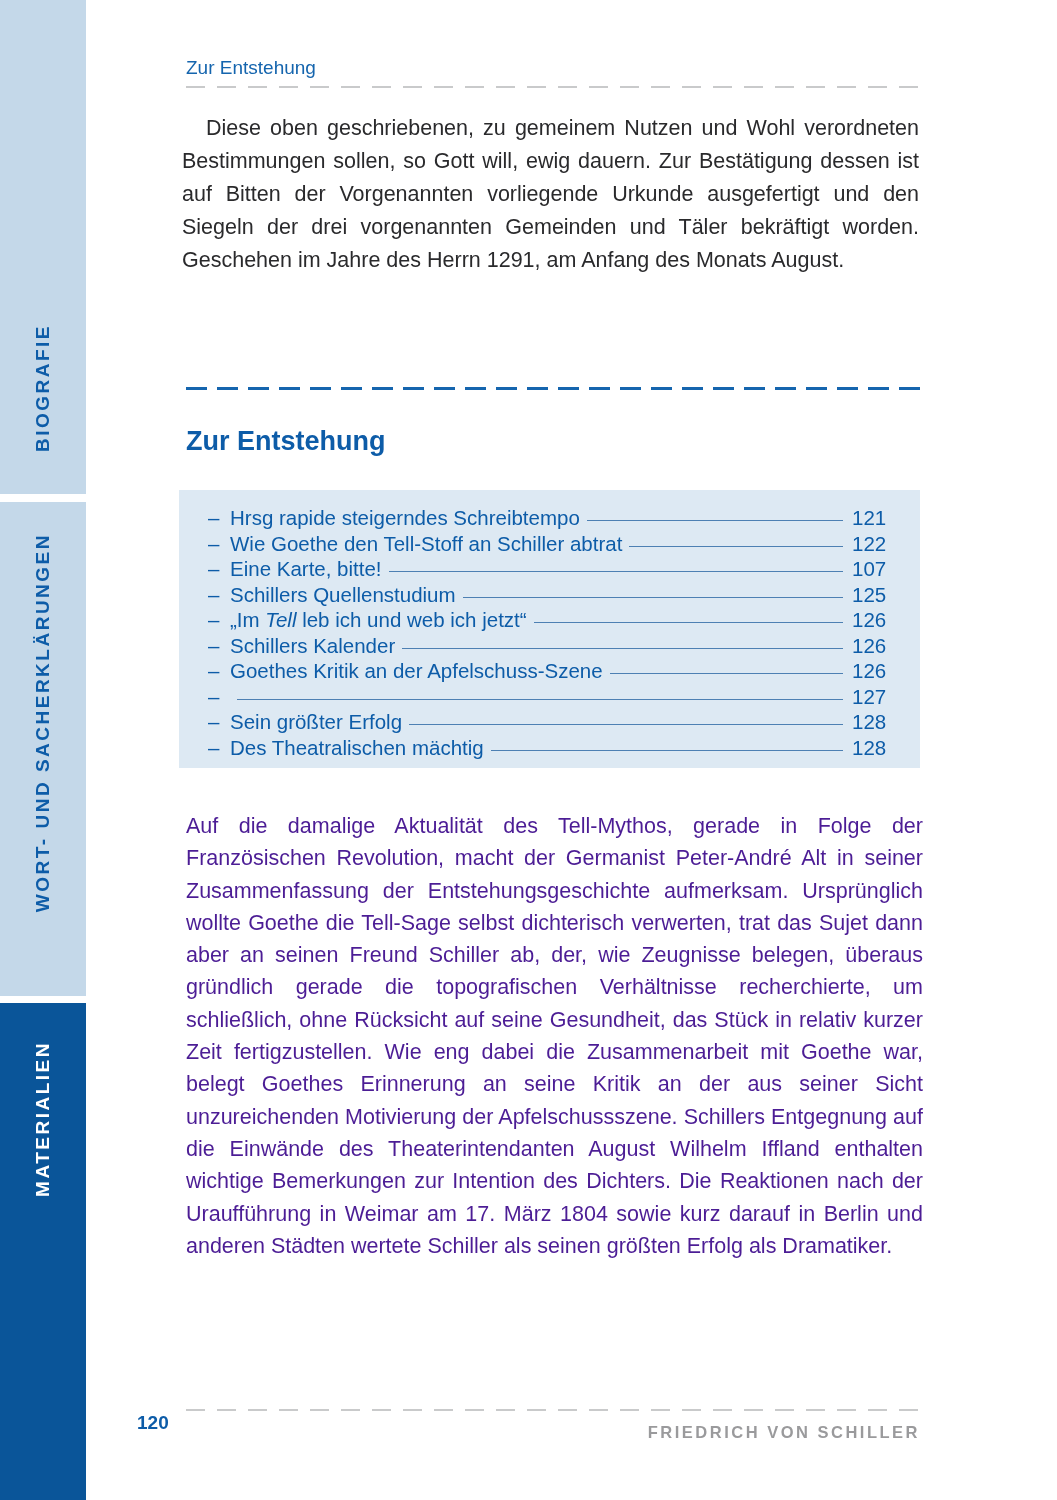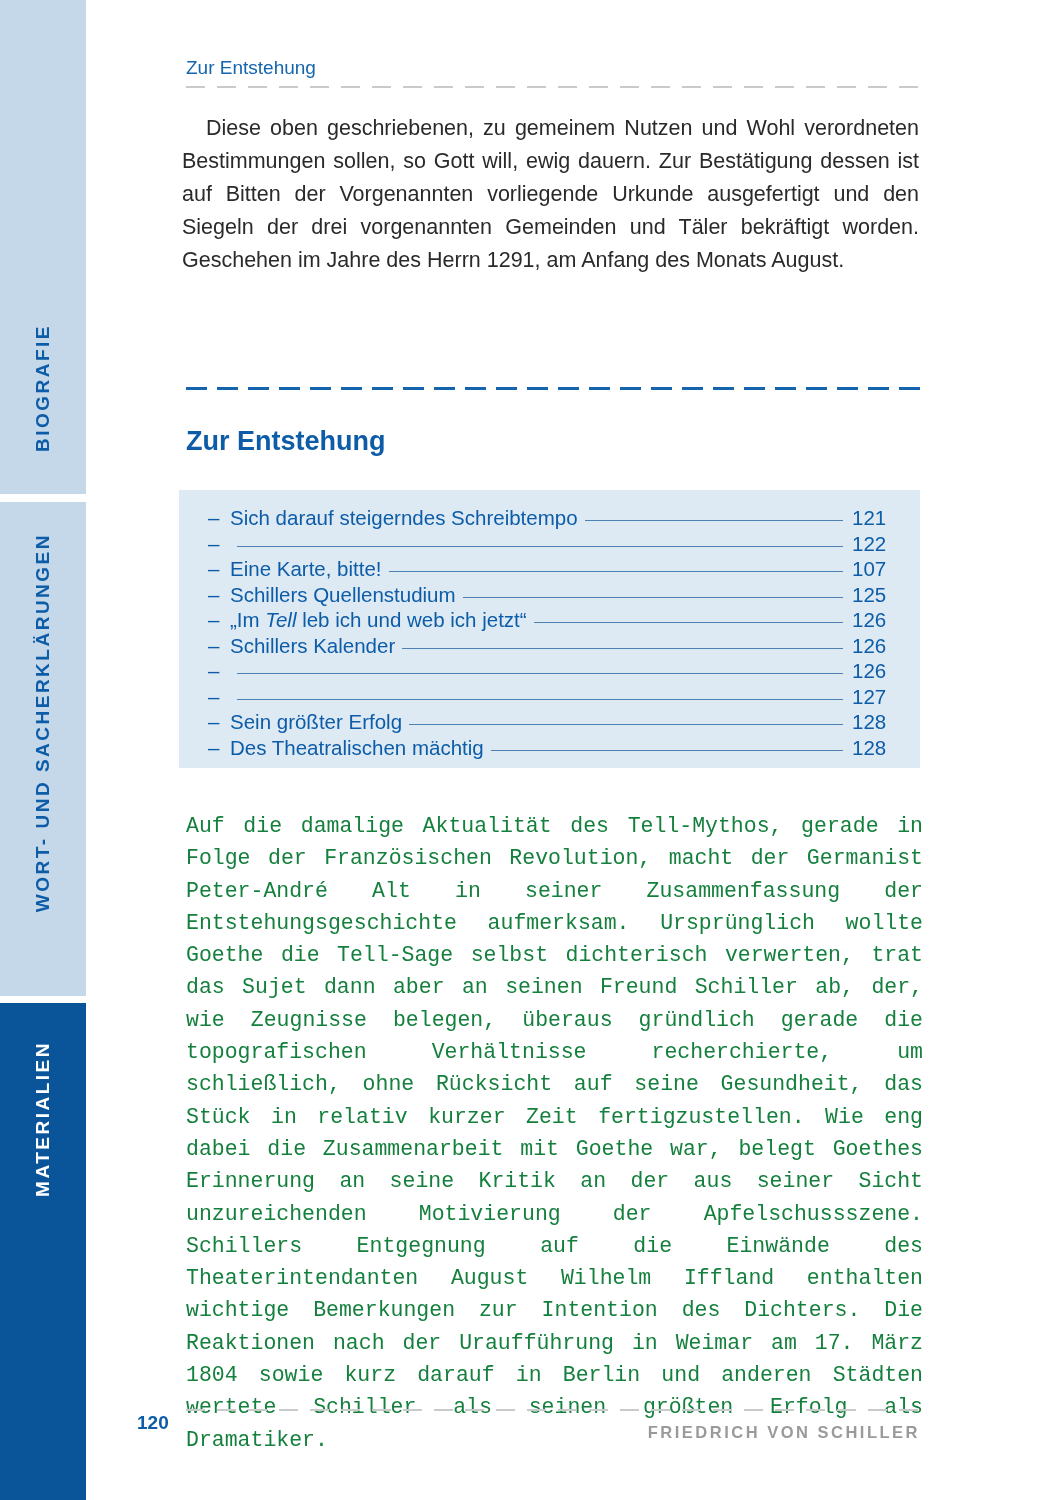--- a/index.html
+++ b/index.html
@@ -91,22 +91,22 @@
   .toc-leader { flex: 1; position: relative; min-width: 20px; }
   .toc-leader::after {
     content: ""; position: absolute; left: 7px; right: 9px; bottom: 4px;
     border-bottom: 1.5px solid var(--leader-blue);
   }
   .toc-page { flex: none; width: 44px; text-align: left; }
 
   
   .body-text {
     position: absolute; left: 186px; top: 810px; width: 737px;
-    font-family: Liberation Mono, monospace;
-    font-size: 21.5px; line-height: 32.3px; color: #15803d;
+    font-family: Liberation Sans, sans-serif;
+    font-size: 21.5px; line-height: 32.3px; color: #4c1d95;
     text-align: justify;
     hyphens: auto; -webkit-hyphens: auto;
   }
 </style>
 </head>
 <body>
 
 <div class="page">
 
   <div class="sidebar-tab tab-bio">
@@ -125,27 +125,28 @@
   <p class="quote">Diese oben geschriebenen, zu gemeinem Nutzen und Wohl verordneten Bestimmungen sollen, so Gott will, ewig dauern. Zur Bestätigung dessen ist auf Bitten der Vorgenannten vorliegende Urkunde ausgefertigt und den Siegeln der drei vorgenannten Gemeinden und Täler bekräftigt worden. Geschehen im Jahre des Herrn 1291, am Anfang des Monats August.</p>
 
 
   <div class="dash-blue"></div>
 
   <h2 class="section-title">Zur Entstehung</h2>
 
   <div class="toc" id="toc-box">
     <div class="toc-row">
       <span class="toc-dash">–</span>
-      <span class="toc-text"><span>Sich darauf steigerndes Schreibtempo</span><em></em><span></span></span>
+      <span class="toc-text"><span>Hrsg rapide steigerndes Schreibtempo</span><em></em><span></span></span>
       <span class="toc-leader"></span>
       <span class="toc-page">121</span>
     </div>
 
     <div class="toc-row">
       <span class="toc-dash">–</span>
+      <span class="toc-text"><span>Wie Goethe den Tell-Stoff an Schiller abtrat</span><em></em><span></span></span>
       <span class="toc-leader"></span>
       <span class="toc-page">122</span>
     </div>
 
     <div class="toc-row">
       <span class="toc-dash">–</span>
       <span class="toc-text"><span>Eine Karte, bitte!</span><em></em><span></span></span>
       <span class="toc-leader"></span>
       <span class="toc-page">107</span>
     </div>
@@ -166,20 +167,21 @@
 
     <div class="toc-row">
       <span class="toc-dash">–</span>
       <span class="toc-text"><span>Schillers Kalender</span><em></em><span></span></span>
       <span class="toc-leader"></span>
       <span class="toc-page">126</span>
     </div>
 
     <div class="toc-row">
       <span class="toc-dash">–</span>
+      <span class="toc-text"><span>Goethes Kritik an der Apfelschuss-Szene</span><em></em><span></span></span>
       <span class="toc-leader"></span>
       <span class="toc-page">126</span>
     </div>
 
     <div class="toc-row">
       <span class="toc-dash">–</span>
       <span class="toc-leader"></span>
       <span class="toc-page">127</span>
     </div>
 

